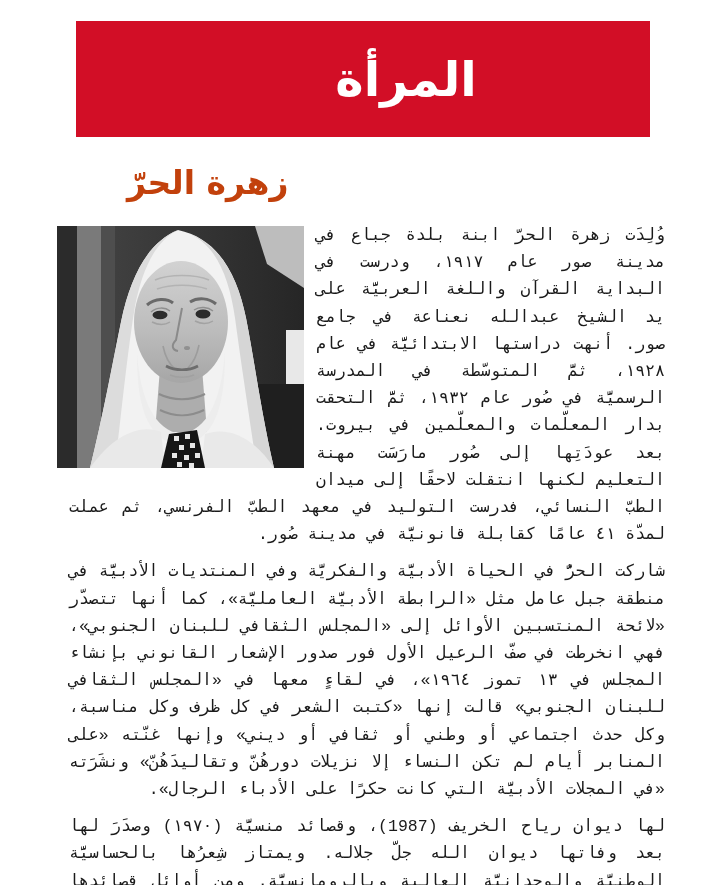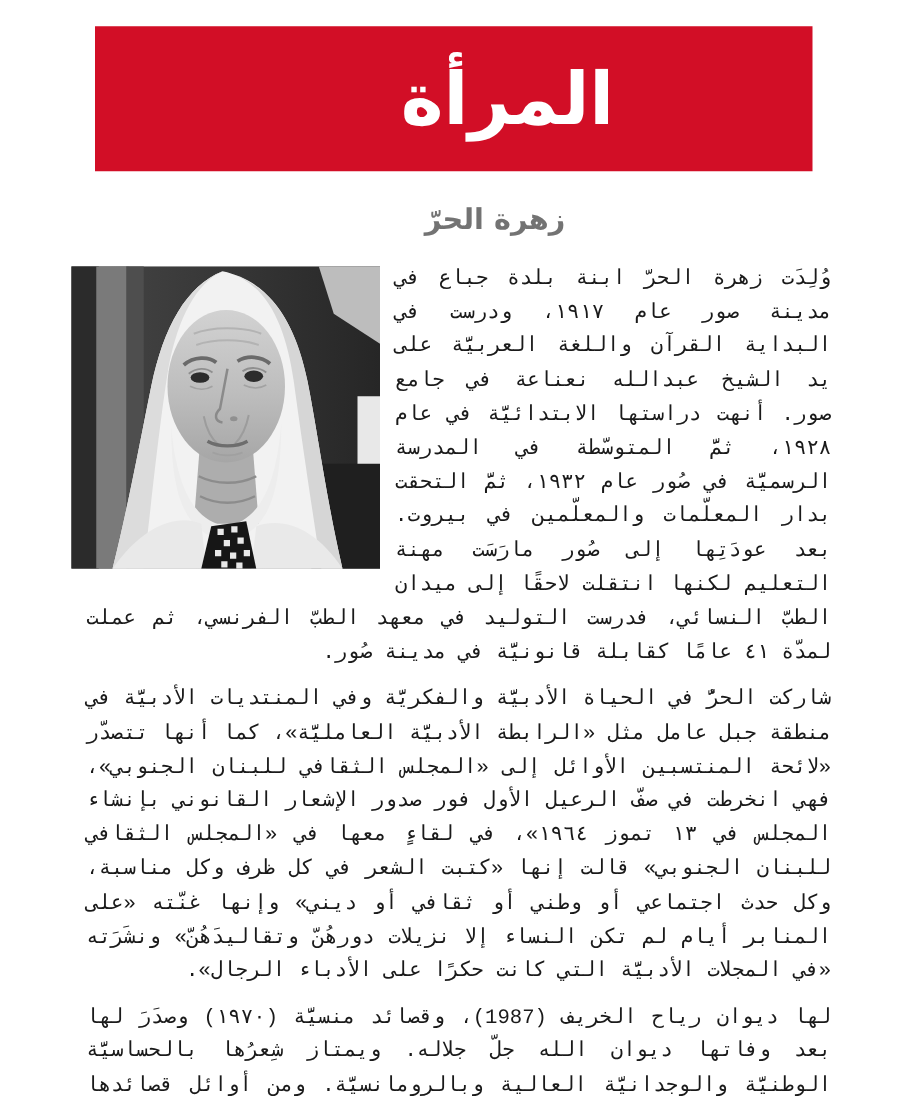--- a/index.html
+++ b/index.html
@@ -18,32 +18,32 @@
   .banner{
     height:116px;
     margin:0 15px 0 19px;
     background:#d20e26;
     display:flex;align-items:center;justify-content:center;
   }
   .banner h1{
     margin:0;
     padding-left:86px; 
     color:#ffffff;
-    font-size:58px;
+    font-size:48px;
     font-weight:bold;
     line-height:1;
     letter-spacing:0;
   }
   .article-title{
     margin:26px 0 20px 0;
-    text-align:center;
+    text-align:left;
     padding-left:70px; 
-    font-size:23px;
+    font-size:33px;
     font-weight:bold;
-    color:#737373;
+    color:#c2410c;
   }
   .article-body{
     font-size:16.5px;
     line-height:27.2px;
     text-align:justify;
   }
   .photo{
     float:left;
     width:247px;height:242px;
     margin:4px 12px 10px 0;

